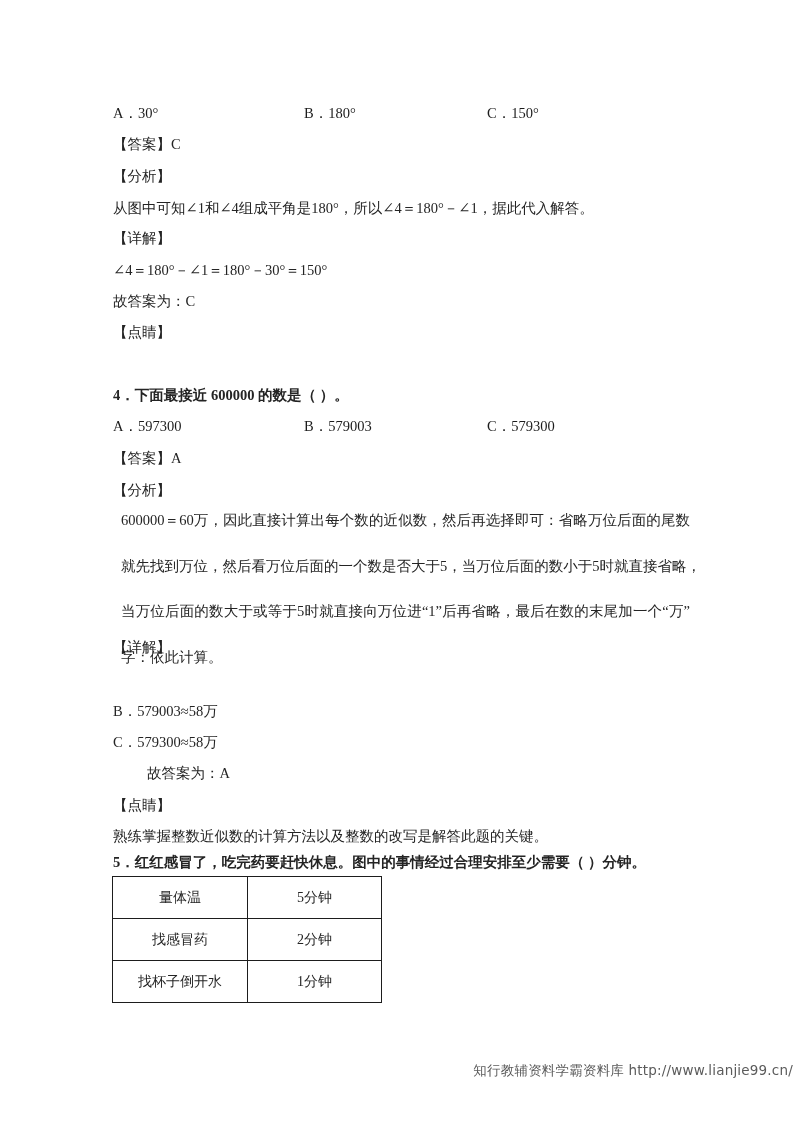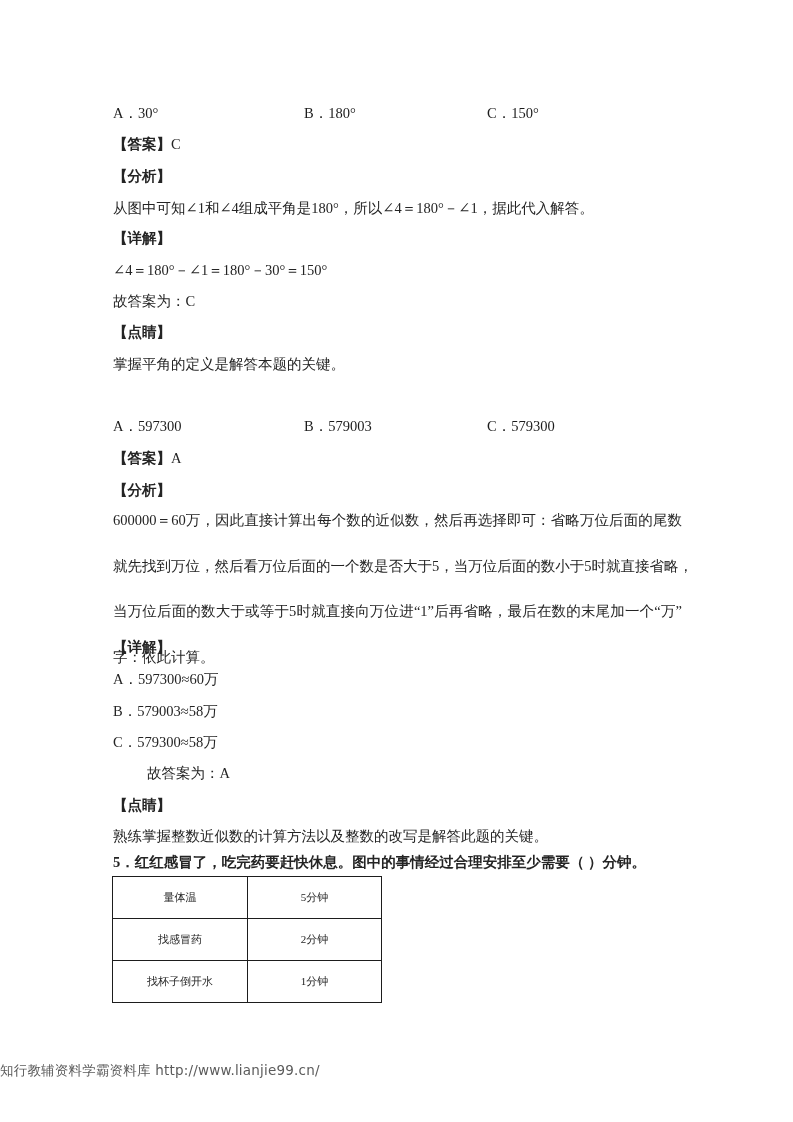--- a/index.html
+++ b/index.html
@@ -30,21 +30,21 @@
     position: absolute;
     left: 113px;
     width: 570px;
     font-size: 14.5px;
     line-height: 20px;
     white-space: nowrap;
     color: #242424;
   }
 
   .bold {
-    font-weight: bold;
+    font-weight: normal;
   }
 
   
   .optrow {
     position: absolute;
     left: 113px;
     width: 600px;
     height: 20px;
     font-size: 14.5px;
     line-height: 20px;
@@ -84,41 +84,41 @@
   .qline {
     font-weight: bold;
   }
 
   
   .tbl {
     position: absolute;
     left: 112px;
     top: 876px;
     border-collapse: collapse;
-    font-size: 11px;
+    font-size: 14px;
     font-family: Liberation Serif, serif;
   }
   .tbl td {
     border: 1.2px solid #1d1d1d;
     height: 41px;
     text-align: center;
     vertical-align: middle;
     color: #242424;
     padding: 0 6px;
   }
   .tbl td.c1 { width: 122px; }
   .tbl td.c2 { width: 121px; }
 
   
   .footer {
     position: absolute;
     left: 0;
     top: 1062px;
     width: 793px;
-    text-align: left;
+    text-align: right;
     font-family: "DejaVu Sans", "Liberation Sans", sans-serif;
     font-size: 13.5px;
     color: #5b5b5b;
     letter-spacing: 0.2px;
   }
 </style>
 </head>
 <body>
 
 <div class="page">
@@ -136,43 +136,42 @@
   <div class="line" style="top:198px;">从图中可知∠1和∠4组成平角是180°，所以∠4＝180°－∠1，据此代入解答。</div>
 
   <div class="line bold" style="top:228px;">【详解】</div>
 
   <div class="line" style="top:260px;">∠4＝180°－∠1＝180°－30°＝150°</div>
 
   <div class="line" style="top:291px;">故答案为：C</div>
 
   <div class="line bold" style="top:322px;">【点睛】</div>
 
-  <div class="line" style="top:354px;">掌握平角的定义是解答本题的关键。</div>
-
+
+  <div class="line qline" style="top:385px;">4．下面最接近 600000 的数是（      ）。</div>
 
   <div class="optrow" style="top:416px;">
     <span class="opt opt-a">A．597300</span>
     <span class="opt opt-b">B．579003</span>
     <span class="opt opt-c">C．579300</span>
   </div>
 
   <div class="line" style="top:448px;"><span class="bold">【答案】</span><span>A</span></div>
 
   <div class="line bold" style="top:480px;">【分析】</div>
 
-  <div class="para" style="top:498px;">
+  <div class="para" style="top:498px;margin-left:8px;">
     <span class="l">600000＝60万，因此直接计算出每个数的近似数，然后再选择即可：省略万位后面的尾数</span>
     <span class="l">就先找到万位，然后看万位后面的一个数是否大于5，当万位后面的数小于5时就直接省略，</span>
     <span class="l">当万位后面的数大于或等于5时就直接向万位进“1”后再省略，最后在数的末尾加一个“万”</span>
     <span class="l last">字：依此计算。</span>
   </div>
 
   <div class="line bold" style="top:637px;">【详解】</div>
 
-  <div class="line" style="top:669px;">A．597300≈60万</div>
   <div class="line" style="top:701px;">B．579003≈58万</div>
   <div class="line" style="top:732px;">C．579300≈58万</div>
 
   <div class="line" style="top:763px;margin-left:34px;">故答案为：A</div>
 
   <div class="line bold" style="top:795px;">【点睛】</div>
 
   <div class="line" style="top:826px;">熟练掌握整数近似数的计算方法以及整数的改写是解答此题的关键。</div>
 
   <div class="line qline" style="top:852px;">5．红红感冒了，吃完药要赶快休息。图中的事情经过合理安排至少需要（      ）分钟。</div>

